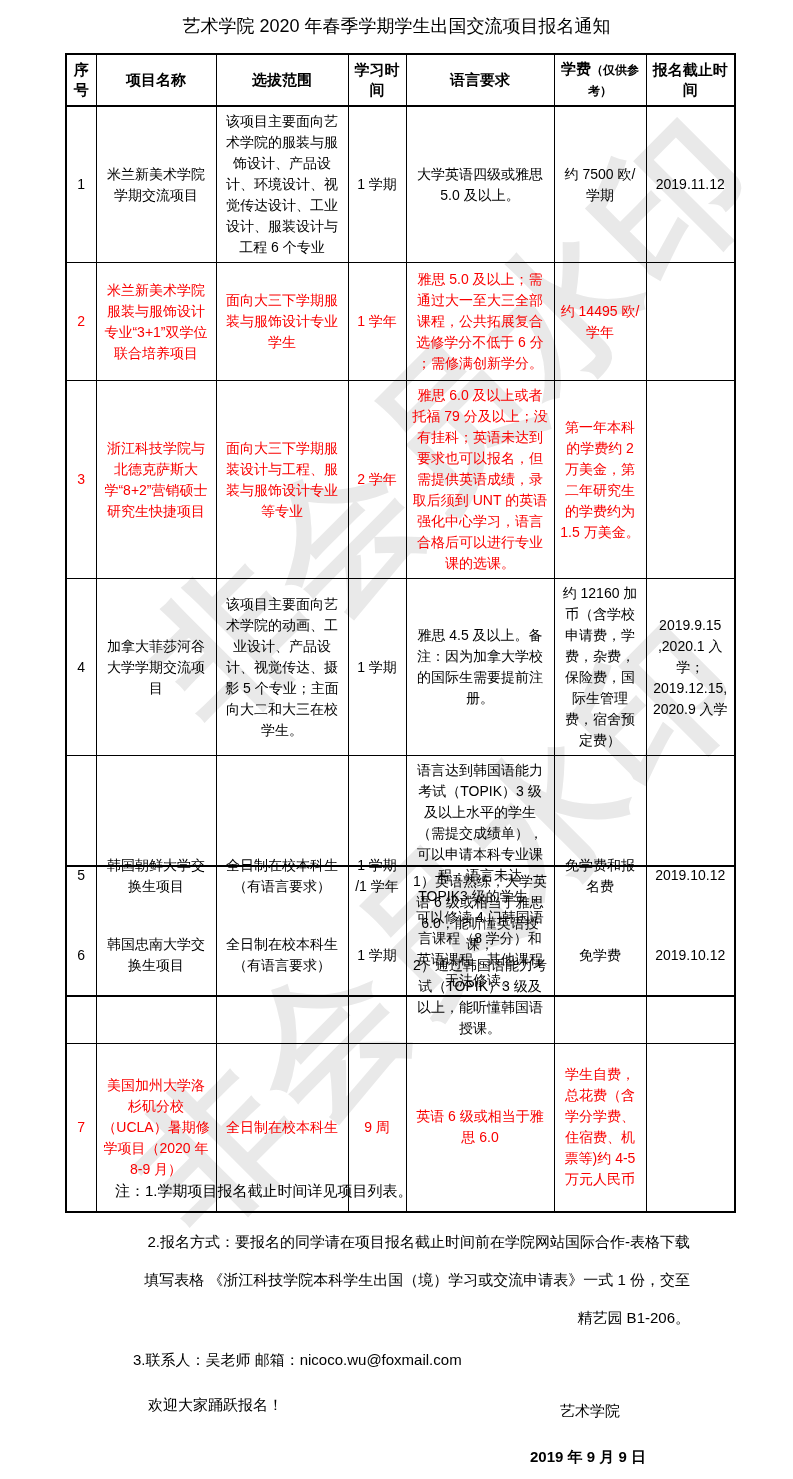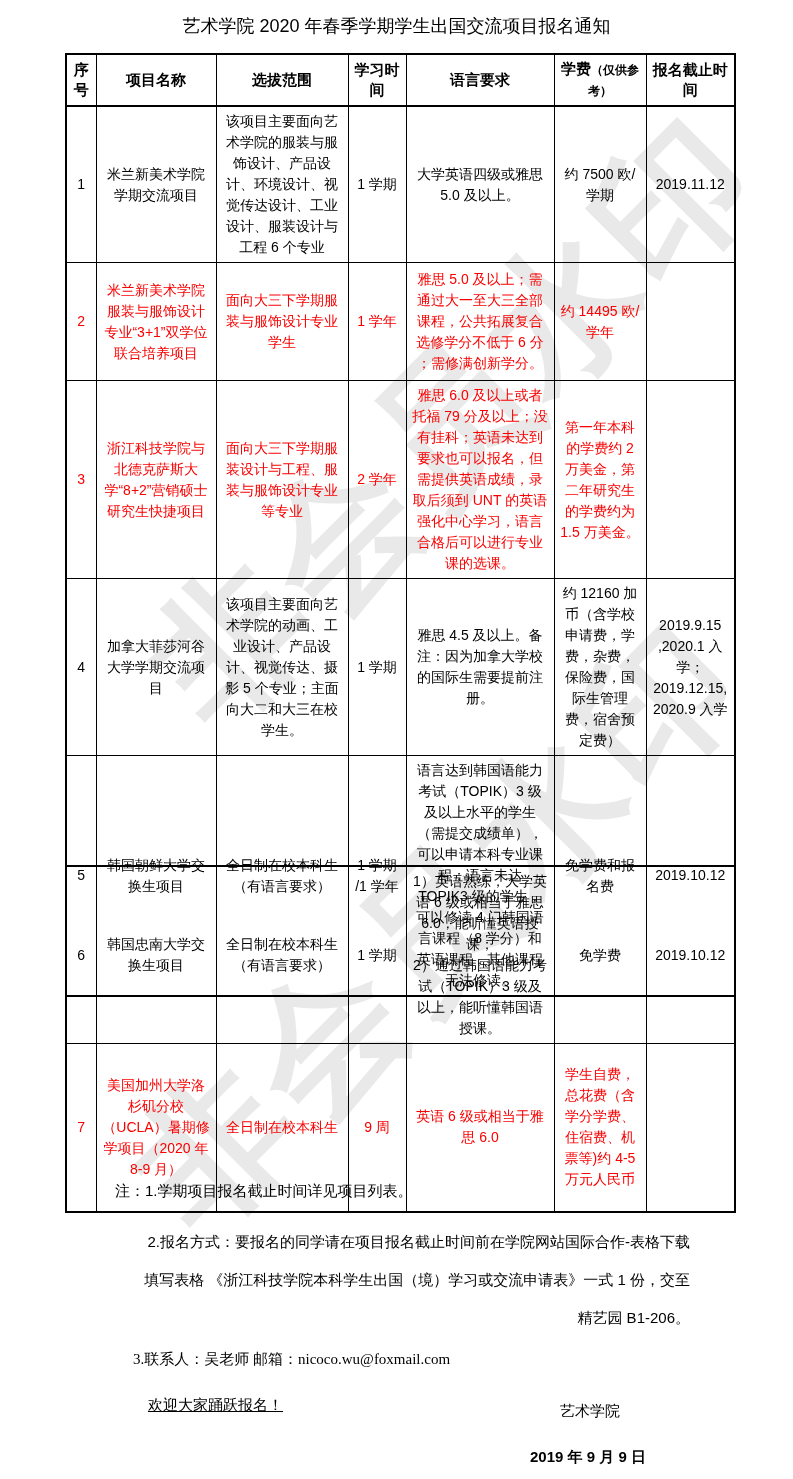--- a/index.html
+++ b/index.html
@@ -63,22 +63,22 @@
     padding:2px 3px;
     border-bottom:2px solid #000;
     white-space:normal;
   }
   th .hsub{font-size:12px;}
   tr.red td{color:#fa0000;}
   
   .notes{position:absolute;left:0;top:1172px;width:100%;font-size:15px;z-index:1;}
   .note1{margin:8px 0 0 115px;line-height:21px;}
   .note2{margin:22px 0 0 133px;width:557px;line-height:38px;text-align:right;}
-  .note3{margin:12px 7px 0 133px;line-height:21px;font-family:Liberation Serif, serif;}
-  .welcome{margin:24px 6px 0 148px;line-height:21px;text-decoration:underline;}
+  .note3{margin:12px 7px 0 133px;line-height:21px;}
+  .welcome{margin:24px 6px 0 148px;line-height:21px;}
   .signature{position:absolute;left:560px;top:1402px;font-size:15px;z-index:1;}
   .sign-date{position:absolute;left:530px;top:1448px;font-size:15px;z-index:1;font-weight:bold;}
 </style>
 </head>
 <body>
 
 <div class="page">
 
   <div class="wm wm1">非会员水印</div>
   <div class="wm wm2">非会员水印</div>

